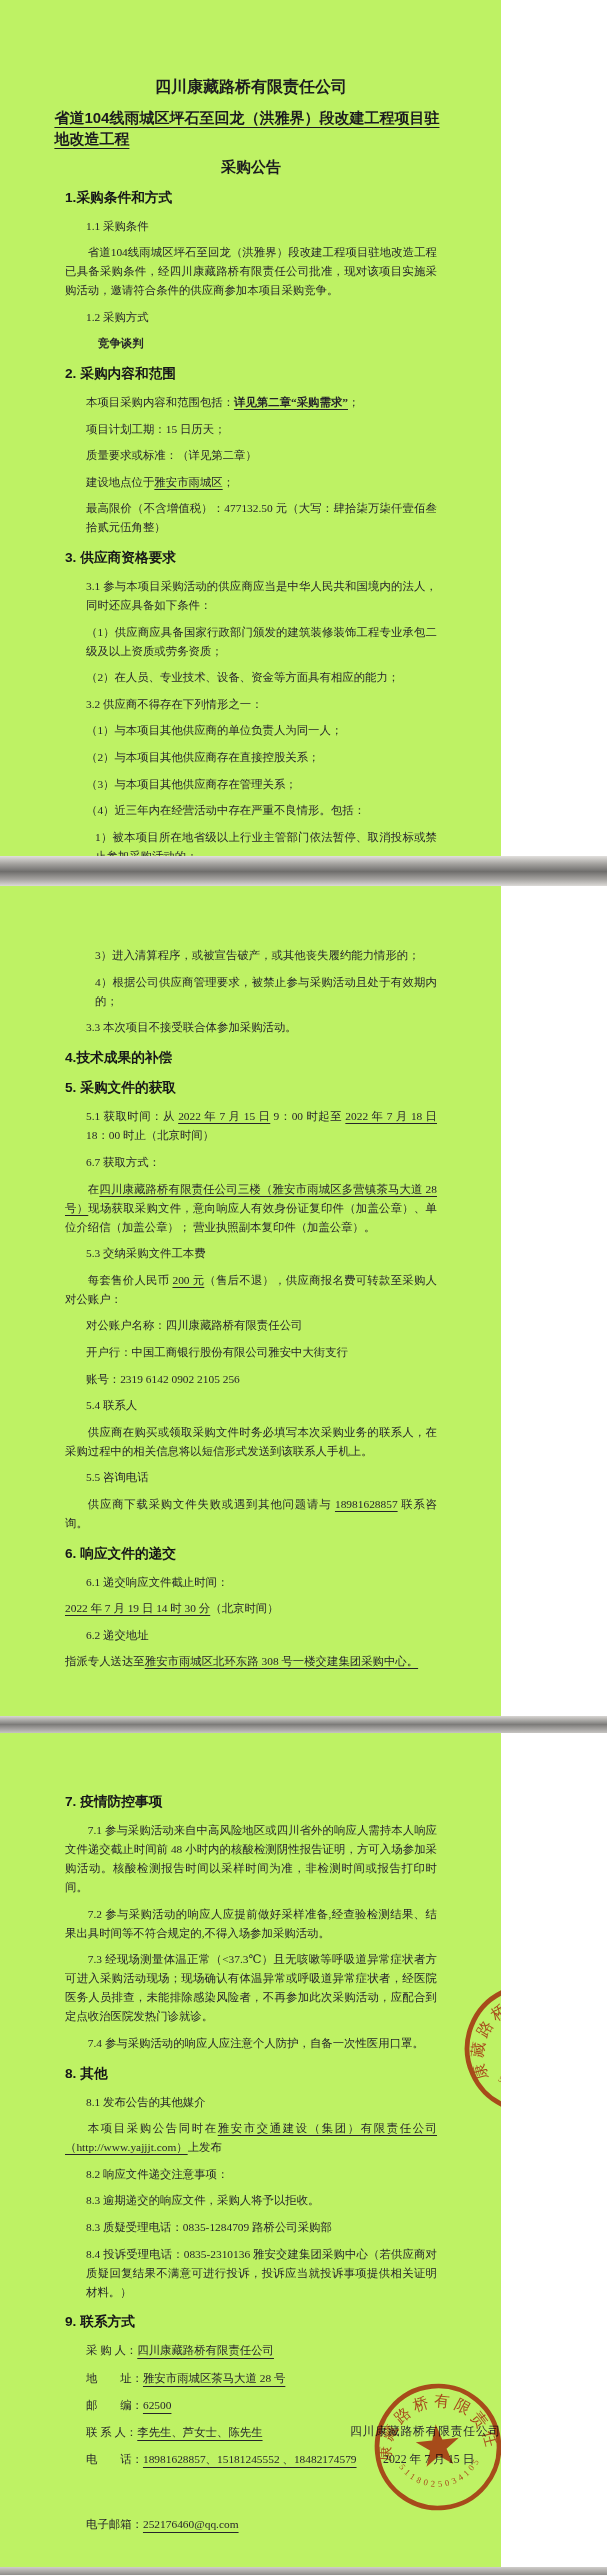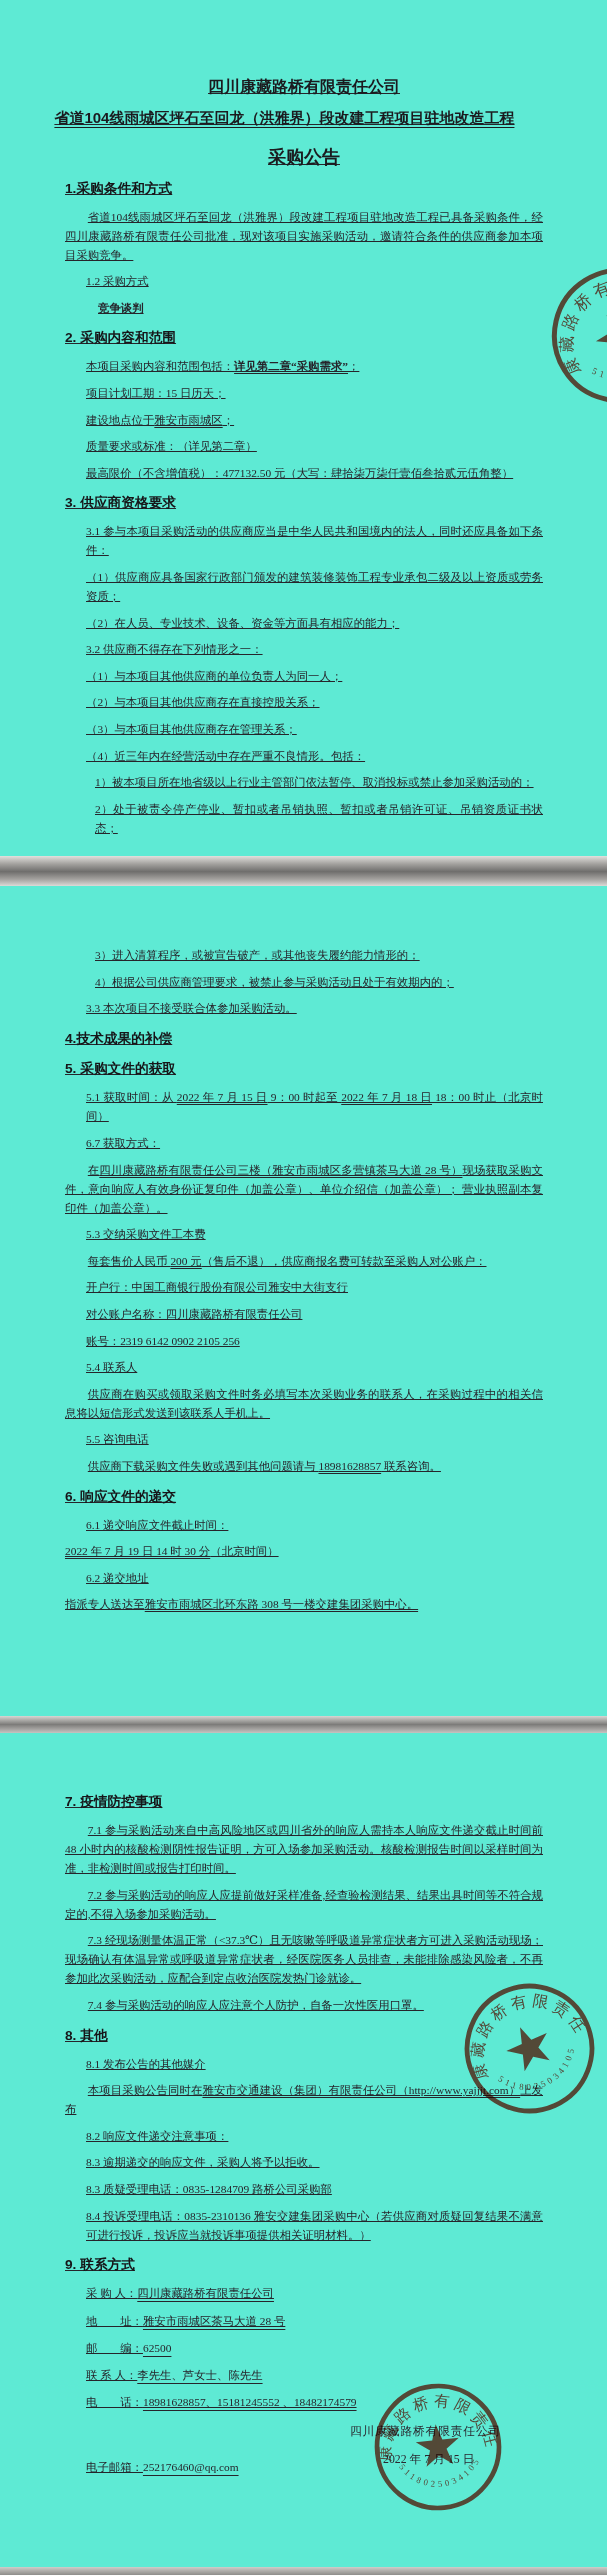--- a/index.html
+++ b/index.html
@@ -1,27 +1,27 @@
 <!DOCTYPE html>
 <html style="font-size:12px"><head>
 <meta charset="utf-8">
 <style>
   html,body{margin:0;padding:0;}
   body{background:#ffffff;width:607px;font-family:"Liberation Serif","DejaVu Serif",serif;color:#26252b;}
-  .sheet{position:relative;width:607px;box-sizing:border-box;background:#5eead4;overflow:hidden;text-decoration:underline;}
+  .sheet{position:relative;width:501px;box-sizing:border-box;background:#bef264;overflow:hidden;}
   .pg1{height:856px;padding:75px 64px 0 65px;}
   .pg2{height:830px;padding:60px 64px 0 65px;}
   .pg3{height:834px;padding:49px 64px 0 65px;}
   .gap1{height:30px;background:linear-gradient(180deg,#e2e0dd 0%,#a09e9b 28%,#6f6e6c 52%,#a5a3a0 78%,#dcdad7 100%);}
   .gap2{height:16.7px;background:linear-gradient(180deg,#d8d6d3 0%,#7d7c7a 50%,#c6c4c1 100%);}
   .gapEnd{height:8.3px;background:linear-gradient(180deg,#cfcdca 0%,#8f8d8a 100%);}
   .h0{font-family:"Liberation Sans","DejaVu Sans",sans-serif;font-size:16px;line-height:23px;font-weight:bold;text-align:center;margin:0 0 9px;color:#1b1b1f;}
   .ht{font-family:"Liberation Sans","DejaVu Sans",sans-serif;font-size:15px;line-height:21px;font-weight:bold;text-align:left;margin:0 -10.6px;color:#1b1b1f;}
   .ht .ul{text-underline-offset:3.8px;}
-  .hn{font-family:"Liberation Sans","DejaVu Sans",sans-serif;font-size:18px;line-height:21px;font-weight:bold;text-align:center;margin:19px 0 0;color:#1b1b1f;}
+  .hn{font-family:"Liberation Sans","DejaVu Sans",sans-serif;font-size:15px;line-height:21px;font-weight:bold;text-align:center;margin:7px 0 0;color:#1b1b1f;}
   .h{font-family:"Liberation Sans","DejaVu Sans",sans-serif;font-size:13.7px;line-height:20px;font-weight:bold;margin:10.6px 0 9px;color:#161619;}
   .p{font-size:11.4px;line-height:19px;margin:0 0 7.6px;text-align:justify;}
   .ind{padding-left:21px;}
   .ind2{padding-left:30px;}
   .fi{text-indent:2em;}
   .ul{text-decoration:underline;text-decoration-thickness:0.8px;text-underline-offset:3px;}
   .row{font-size:11.4px;line-height:19px;margin:0 0 8.3px;padding-left:21px;}
   .row .val{text-decoration:underline;text-underline-offset:3.8px;}
   .w1{display:inline-block;min-width:133px;}
   .w2{display:inline-block;min-width:137px;}
@@ -37,29 +37,30 @@
 </style>
 </head>
 <body>
 
 <div class="sheet pg1">
   <div class="h0">四川康藏路桥有限责任公司</div>
   <div class="ht"><span class="ul">省道104线雨城区坪石至回龙（洪雅界）段改建工程项目驻地改造工程</span></div>
   <div class="hn">采购公告</div>
 
   <div class="h">1.采购条件和方式</div>
+  <div class="p ind">1.1 采购条件</div>
   <div class="p fi">省道104线雨城区坪石至回龙（洪雅界）段改建工程项目驻地改造工程已具备采购条件，经四川康藏路桥有限责任公司批准，现对该项目实施采购活动，邀请符合条件的供应商参加本项目采购竞争。</div>
   <div class="p ind">1.2 采购方式</div>
   <div class="p ind" style="padding-left:33px;font-weight:bold;">竞争谈判</div>
 
   <div class="h">2. 采购内容和范围</div>
   <div class="p ind"><span>本项目采购内容和范围包括：</span><span class="ul" style="font-weight:bold;">详见第二章“采购需求”</span><span>；</span></div>
   <div class="p ind">项目计划工期：15 日历天；</div>
+  <div class="p ind">质量要求或标准：（详见第二章）</div>
   <div class="p ind"><span>建设地点位于</span><span class="ul">雅安市雨城区</span><span>；</span></div>
-  <div class="p ind">质量要求或标准：（详见第二章）</div>
   <div class="p ind">最高限价（不含增值税）：477132.50 元（大写：肆拾柒万柒仟壹佰叁拾贰元伍角整）</div>
 
   <div class="h">3. 供应商资格要求</div>
   <div class="p ind">3.1 参与本项目采购活动的供应商应当是中华人民共和国境内的法人，同时还应具备如下条件：</div>
   <div class="p ind">（1）供应商应具备国家行政部门颁发的建筑装修装饰工程专业承包二级及以上资质或劳务资质；</div>
   <div class="p ind">（2）在人员、专业技术、设备、资金等方面具有相应的能力；</div>
   <div class="p ind">3.2 供应商不得存在下列情形之一：</div>
   <div class="p ind">（1）与本项目其他供应商的单位负责人为同一人；</div>
   <div class="p ind">（2）与本项目其他供应商存在直接控股关系；</div>
   <div class="p ind">（3）与本项目其他供应商存在管理关系；</div>
@@ -89,22 +90,22 @@
   <div class="p ind">3.3 本次项目不接受联合体参加采购活动。</div>
 
   <div class="h">4.技术成果的补偿</div>
 
   <div class="h">5. 采购文件的获取</div>
   <div class="p ind"><span>5.1 获取时间：从 </span><span class="ul">2022 年 7 月 15 日</span><span> 9：00 时起至 </span><span class="ul">2022 年 7 月 18 日</span><span> 18：00 时止（北京时间）</span></div>
   <div class="p ind">6.7 获取方式：</div>
   <div class="p fi"><span>在</span><span class="ul">四川康藏路桥有限责任公司三楼（雅安市雨城区多营镇茶马大道 28 号）</span><span>现场获取采购文件，意向响应人有效身份证复印件（加盖公章）、单位介绍信（加盖公章）； 营业执照副本复印件（加盖公章）。</span></div>
   <div class="p ind">5.3 交纳采购文件工本费</div>
   <div class="p fi"><span>每套售价人民币 </span><span class="ul">200 元</span><span>（售后不退），供应商报名费可转款至采购人对公账户：</span></div>
+  <div class="p ind">对公账户名称：四川康藏路桥有限责任公司</div>
   <div class="p ind">开户行：中国工商银行股份有限公司雅安中大街支行</div>
-  <div class="p ind">对公账户名称：四川康藏路桥有限责任公司</div>
   <div class="p ind">账号：2319 6142 0902 2105 256</div>
   <div class="p ind">5.4 联系人</div>
   <div class="p fi">供应商在购买或领取采购文件时务必填写本次采购业务的联系人，在采购过程中的相关信息将以短信形式发送到该联系人手机上。</div>
   <div class="p ind">5.5 咨询电话</div>
   <div class="p fi"><span>供应商下载采购文件失败或遇到其他问题请与 </span><span class="ul">18981628857</span><span> 联系咨询。</span></div>
 
   <div class="h">6. 响应文件的递交</div>
   <div class="p ind">6.1 递交响应文件截止时间：</div>
   <div class="p"><span class="ul">2022 年 7 月 19 日 14 时 30 分</span><span>（北京时间）</span></div>
   <div class="p ind">6.2 递交地址</div>

